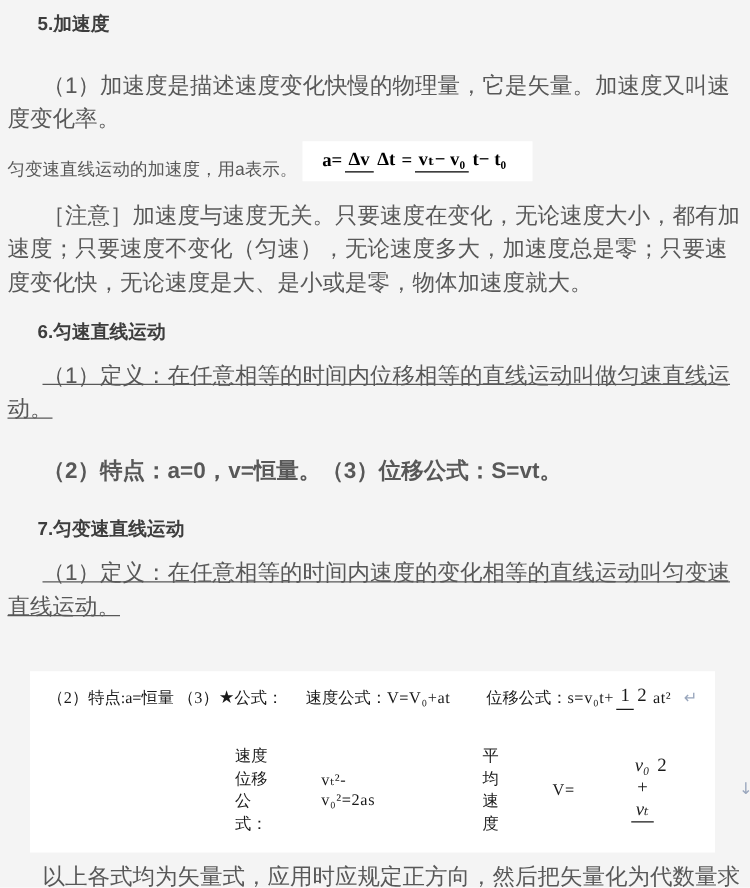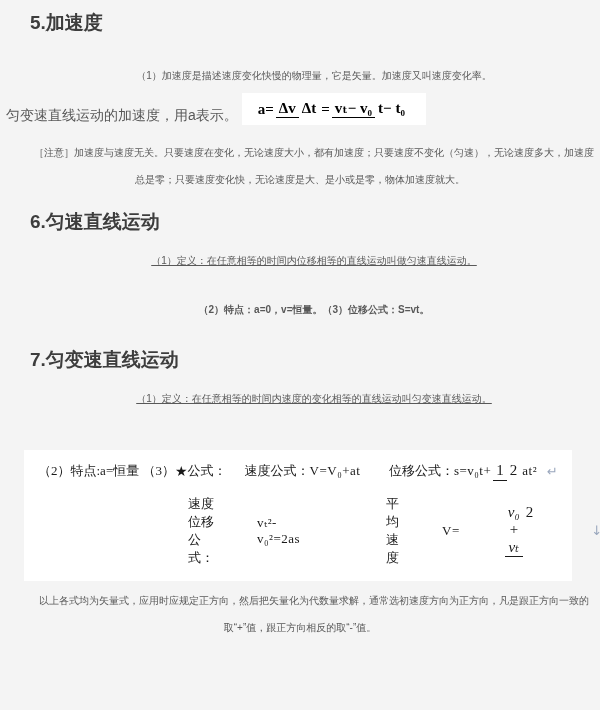--- a/index.html
+++ b/index.html
@@ -7,30 +7,29 @@
     position:relative;
     width:600px;height:710px;
     box-sizing:border-box;
     background:#f4f4f4;
     font-family:"Liberation Sans","DejaVu Sans",sans-serif;
     color:#585858;
     padding:10px 6px 0 6px;
     overflow:hidden;
   }
   .heading{
-    font-size:19px;
+    font-size:15px;
     font-weight:bold;
     color:#3d3d3d;
     margin:0 0 0 24px;
   }
   .para{
-    font-size:10px;
+    font-size:18px;
     line-height:27px;
     margin:0;
-    text-align:center;
   }
   .indent{text-indent:28px;}
   .mt26{margin-top:26px;}
   .mt24{margin-top:24px;}
   .mt22{margin-top:22px;font-weight:bold;}
   .mt16{margin-top:16px;}
   .mt14{margin-top:14px;}
   .mt12{margin-top:12px;text-decoration:underline;}
   .mt4{margin-top:4px;}
   .mt6{margin-top:6px;}
@@ -71,21 +70,21 @@
     width:548px;
     box-sizing:border-box;
     padding:12px 14px 14px 14px;
     font-family:"Liberation Serif","DejaVu Serif",serif;
     color:#1a1a1a;
     font-size:13px;
   }
   .box-row{display:flex;align-items:center;}
   .box-row1 .spacer{flex:1;}
   .box-row1 .gap18{width:18px;}
-  .box-row2{margin-top:14px;padding-left:150px;gap:43px;}
+  .box-row2{margin-top:28px;padding-left:150px;gap:43px;}
   .box-row2 .gap40{width:40px;}
   .mark{
     color:#9aa7bd;
     font-size:13px;
     margin-left:10px;
     font-family:"DejaVu Sans",sans-serif;
   }
   .mono-f{letter-spacing:0.5px;}
   .ital .num{font-style:italic;}
   .bigfrac{font-size:15px;}

